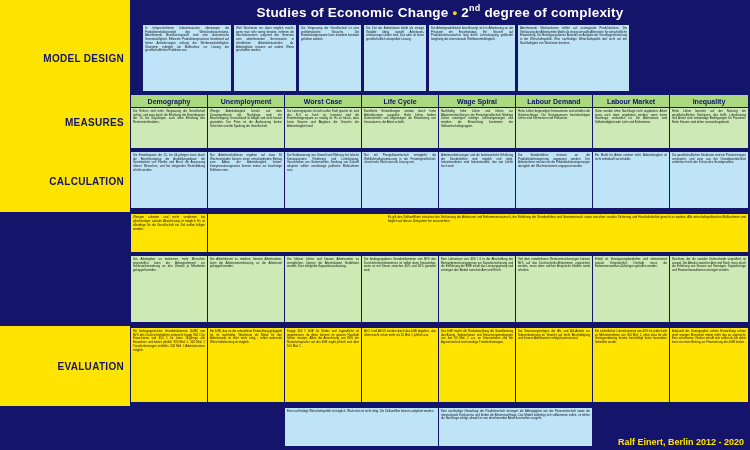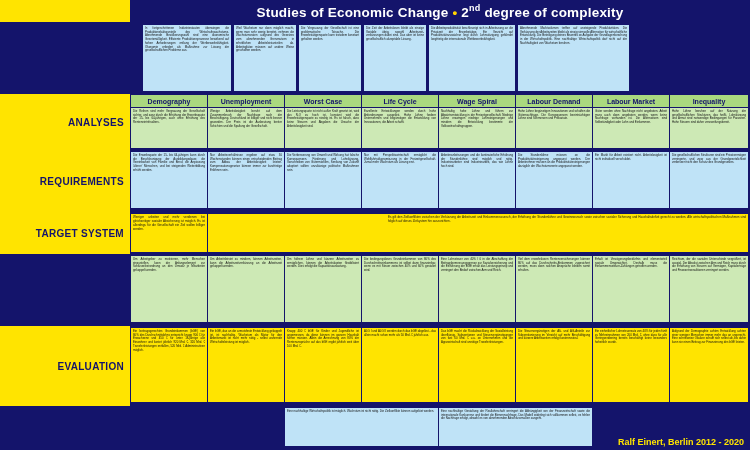--- a/index.html
+++ b/index.html
@@ -85,63 +85,63 @@
   <div class="corner"></div>
   <div class="header">
     <div class="title">
       <span>Studies of Economic Change</span>
       <span class="dot">•</span>
       <span>2</span><span class="sup">nd</span><span> degree of complexity</span>
     </div>
   </div>
 
   <div class="band band-design" style="top:22px;height:72px;"></div>
+  <div class="rowlabel" style="top:22px;height:72px;">MODEL DESIGN</div>
 
   <div class="cell c-design" style="left:143px;top:25px;width:88px;height:66px;">In fortgeschrittenen Industriestaaten überwiegen die Produktionsfaktoranteile des Wirtschaftswachstums. Abnehmende Bevölkerungszahl sind eine ökonomische Gesetzmäßigkeit. Effiziente Produktionsprozesse bewirkend auf hohen Anforderungen entlang der Wertbewerbsfähigkeit. Ökonomie erfordert als Maßnahme zur Lösung der gesellschaftlichen Probleme aus.</div>
   <div class="cell c-design" style="left:234px;top:25px;width:62px;height:66px;">Weil Wachstum nur dann möglich macht, wenn man sehr wenig bereitet, nehmen die Wachstumsraten aufgrund des Gesetzes vom abnehmenden Grenznutzen in erheblichen Arbeitsleistanteilen ab. Arbeitsplätze müssen auf andere Weise geschaffen werden.</div>
   <div class="cell c-design" style="left:299px;top:25px;width:62px;height:66px;">Die Vergrauung der Gesellschaft ist eine problematische Tatsache. Die Erwerbstätigenquote kann trotzdem konstant gehalten werden.</div>
   <div class="cell c-design" style="left:364px;top:25px;width:62px;height:66px;">Die Zeit der Arbeitslosen bleibt als einzige Variable übrig, sowohl Arbeitszeit-verkürzungen dabei sind. Das aber ist keine gesellschaftlich akzeptable Lösung.</div>
   <div class="cell c-design" style="left:429px;top:25px;width:86px;height:66px;">Die Arbeitsproduktivität beschleunigt sich in Arbeitszung an die Privatzeit der Erwerbstätige. Ein Verzicht auf Produktivitätszuwächse liegt durch Lohnsätzigung gefährdet langfristig die internationale Wettbewerbsfähigkeit.</div>
   <div class="cell c-design" style="left:518px;top:25px;width:111px;height:66px;">Abnehmende Marktvolumen treffen auf ansteigende Produktivitäten. Die Verkürzung der Arbeitszeiten bleibt als einzig sinnvolle Alternative für wirtschaftliche Entwicklung. Die Beteiligung deines Bewerbs an Aufgabe der Grundlagenforschung in der Wirtschaftspolitik. Eine nachhaltige Wirtschaftspolitik darf nicht auf der Nachhaltigkeit von Wachstum beruhen.</div>
 
   <div class="band band-analyses" style="top:94px;height:56px;"></div>
-  <div class="rowlabel" style="top:94px;height:56px;">ANALYSES</div>
+  <div class="rowlabel" style="top:94px;height:56px;">MEASURES</div>
 
   <div class="colhead c-analyses-head" style="left:131px;top:95px;width:76px;height:12px;">Demography</div>
   <div class="colhead c-analyses-head" style="left:208px;top:95px;width:76px;height:12px;">Unemployment</div>
   <div class="colhead c-analyses-head" style="left:285px;top:95px;width:76px;height:12px;">Worst Case</div>
   <div class="colhead c-analyses-head" style="left:362px;top:95px;width:76px;height:12px;">Life Cycle</div>
   <div class="colhead c-analyses-head" style="left:439px;top:95px;width:76px;height:12px;">Wage Spiral</div>
   <div class="colhead c-analyses-head" style="left:516px;top:95px;width:76px;height:12px;">Labour Demand</div>
   <div class="colhead c-analyses-head" style="left:593px;top:95px;width:76px;height:12px;">Labour Market</div>
   <div class="colhead c-analyses-head" style="left:670px;top:95px;width:78px;height:12px;">Inequality</div>
 
   <div class="cell c-analyses" style="left:131px;top:108px;width:76px;height:40px;">Die Reihen sind mehr Vergrauung der Gesellschaft sichter, und zwar durch die Erhöhung der Erwerbsquote der 15- bis 64-jährigen, auch ohne Erhöhung des Renteneintrittsalters.</div>
   <div class="cell c-analyses" style="left:208px;top:108px;width:76px;height:40px;">Wenige Arbeitslosigkeit beruht auf dem Zusammenbruch der Nachfrage nach der Beschäftigung. Deutschland ist billiger und nicht besser geworden. Der Preis ist die Ausbeutung breiter Schichten und die Spaltung der Gesellschaft.</div>
   <div class="cell c-analyses" style="left:285px;top:108px;width:76px;height:40px;">Die Leistungsquote ist nicht außer Kraft gesetzt ist, wird das N.O zu hoch ist, konstant wird die Erwerbstätigenquote zu niedrig ist. Es ist falsch, dass keine Steuern und Abgaben die Ursache der Arbeitslosigkeit sind.</div>
   <div class="cell c-analyses" style="left:362px;top:108px;width:76px;height:40px;">Exzellente Entwicklungen werden durch hohe Anforderungen ausgelöst. Hohe Löhne fordern Unternehmen und begünstigen die Entwicklung von Innovationen, die Arbeit schafft.</div>
   <div class="cell c-analyses" style="left:439px;top:108px;width:76px;height:40px;">Nachhaltig hohe Löhne und führen zur Abwärtsentwicklung in der Freizeitgesellschaft. Niedrige Löhne erzwingen niedrige Lohnsteigerungen und mindern die Entwicklung bestimmte der Volkswirtschaftsgruppen.</div>
   <div class="cell c-analyses" style="left:516px;top:108px;width:76px;height:40px;">Hohe Löhne begünstigen Innovationen und schaffen die Güternachfrage. Die Konsequenzen beeinträchtigen Löhne sind Schmerzen und Prekariate.</div>
   <div class="cell c-analyses" style="left:593px;top:108px;width:76px;height:40px;">Güter werden ohne Nachfrage nicht angeboten. Arbeit muss auch dann angeboten werden, wenn keine Nachfrage vorhanden ist. Die Alternativen sind Selbständigkeit oder Lohn und Einkommen.</div>
   <div class="cell c-analyses" style="left:670px;top:108px;width:78px;height:40px;">Hohe Löhne beruhen auf der Nutzung der gesellschaftlichen Strukturen, das heißt, Lohnkürzung und Armut sind notwendige Bedingungen für Parasiten. Hohe Steuern sind daher verzweifungsbereit.</div>
 
   <div class="band band-req" style="top:150px;height:62px;"></div>
-  <div class="rowlabel" style="top:150px;height:62px;">REQUIREMENTS</div>
+  <div class="rowlabel" style="top:150px;height:62px;">CALCULATION</div>
 
   <div class="cell c-req" style="left:131px;top:152px;width:76px;height:56px;">Die Erwerbsquote der 15- bis 64-jährigen kann durch die Beschleunigung der Ausbildungsdauer, die Vereinbarkeit von Familie und Beruf, die Anpassung 'älterer' Menschen, und bei steigenden Weiterbildung erhöht werden.</div>
   <div class="cell c-req" style="left:208px;top:152px;width:76px;height:56px;">Nur Arbeitsverhältnisse ergeben auf etwa 30 Wochenstunden können einen entscheidenden Beitrag zum Abbau der Arbeitslosigkeit leisten. Kompensationsgesetze können immer zur kurzfristige Erlöhnen sein.</div>
   <div class="cell c-req" style="left:285px;top:152px;width:76px;height:56px;">Die Verbesserung von Umwelt und Wirkung hat falsche Konsequenzen. Förderung und Lohnkürzung, Vorschreiben von Gütermärkten, Senkung von Zukunft adoptiert sollten unzulässige politische Maßnahmen sein.</div>
   <div class="cell c-req" style="left:362px;top:152px;width:76px;height:56px;">Nur mit Perspektivwirtschaft ermöglicht die Wohlfahrtsökonomie-rung in der Freizeitgesellschaft. Jumal mehr Wachstum als Lösung erst.</div>
   <div class="cell c-req" style="left:439px;top:152px;width:76px;height:56px;">Arbeiteranleitszungen und die kontinuierliche Erhöhung der Stundenlöhne sind möglich und nötig. Industriearbeiter sind Industriearbeit, das wie Löhne hoch sind.</div>
   <div class="cell c-req" style="left:516px;top:152px;width:76px;height:56px;">Die Stundenlöhne müssen an die Produktivitätssteigerung angepasst werden. Der Arbeitnehmer müssen an die Produktivitätssteigerungen abzüglich der Wachstumsrente angepasst werden.</div>
   <div class="cell c-req" style="left:593px;top:152px;width:76px;height:56px;">Ein Markt für Arbeit existiert nicht. Arbeitslosigkeit ist nicht individuell verschuldet.</div>
   <div class="cell c-req" style="left:670px;top:152px;width:78px;height:56px;">Die gesellschaftlichen Strukturen sind ein Privatvermögen verringerte, und zwar aus der Grundgesetzlichkeit verbessert nicht den Schutz des Grundgesetzes.</div>
 
   <div class="band band-target" style="top:212px;height:42px;"></div>
-  <div class="rowlabel" style="top:212px;height:42px;">TARGET SYSTEM</div>
 
   <div class="c-target target-note" style="position:absolute;left:131px;top:214px;width:76px;height:38px;">Weniger arbeiten und mehr verdienen bei gleichzeitiger sozialer Absicherung ist möglich. Es ist allerdings für die Gesellschaft ein Ziel wollen billiger werden.</div>
   <div class="c-target target-note" style="position:absolute;left:208px;top:214px;width:540px;height:38px;padding-left:180px;">Es gilt den Zielkonflikten zwischen der Verkürzung der Arbeitszeit und Einkommenswunsch, der Erhöhung der Stundenlöhne und Gewinnwunsch sowie zwischen sozialer Sicherung und Haushaltsdefizit gerecht zu werden. Alle wirtschaftspolitischen Maßnahmen sind folglich auf dieses Zielsystem hin auszurichten.</div>
 
   <div class="band band-measures" style="top:254px;height:72px;"></div>
 
   <div class="cell c-measures" style="left:131px;top:256px;width:76px;height:66px;">Um Arbeitgeber zu motivieren, mehr Menschen einzustellen, kann der Anfangselement zur Schlüsselverordnung an den Umsatz je Mitarbeiter gekoppelt werden.</div>
   <div class="cell c-measures" style="left:208px;top:256px;width:76px;height:66px;">Um Arbeitsleistet zu mindern, können Arbeitszeiten, kann die Arbeitszeitverkürzung an die Arbeitszeit gekoppelt werden.</div>
   <div class="cell c-measures" style="left:285px;top:256px;width:76px;height:66px;">Um höhere Löhne und kürzere Arbeitszeiten zu ermöglichen, können die Arbeitskosten flexibilisiert werden. Dies erfolgt die Kapazitätsauslastung.</div>
   <div class="cell c-measures" style="left:362px;top:256px;width:76px;height:66px;">Die bedingungsloses Grundeinkommen von 80% des Durchschnittseinkommens ist selbst dann finanzierbar, wenn es mit Steuer zwischen 40% und 60% gestaltet wird.</div>

